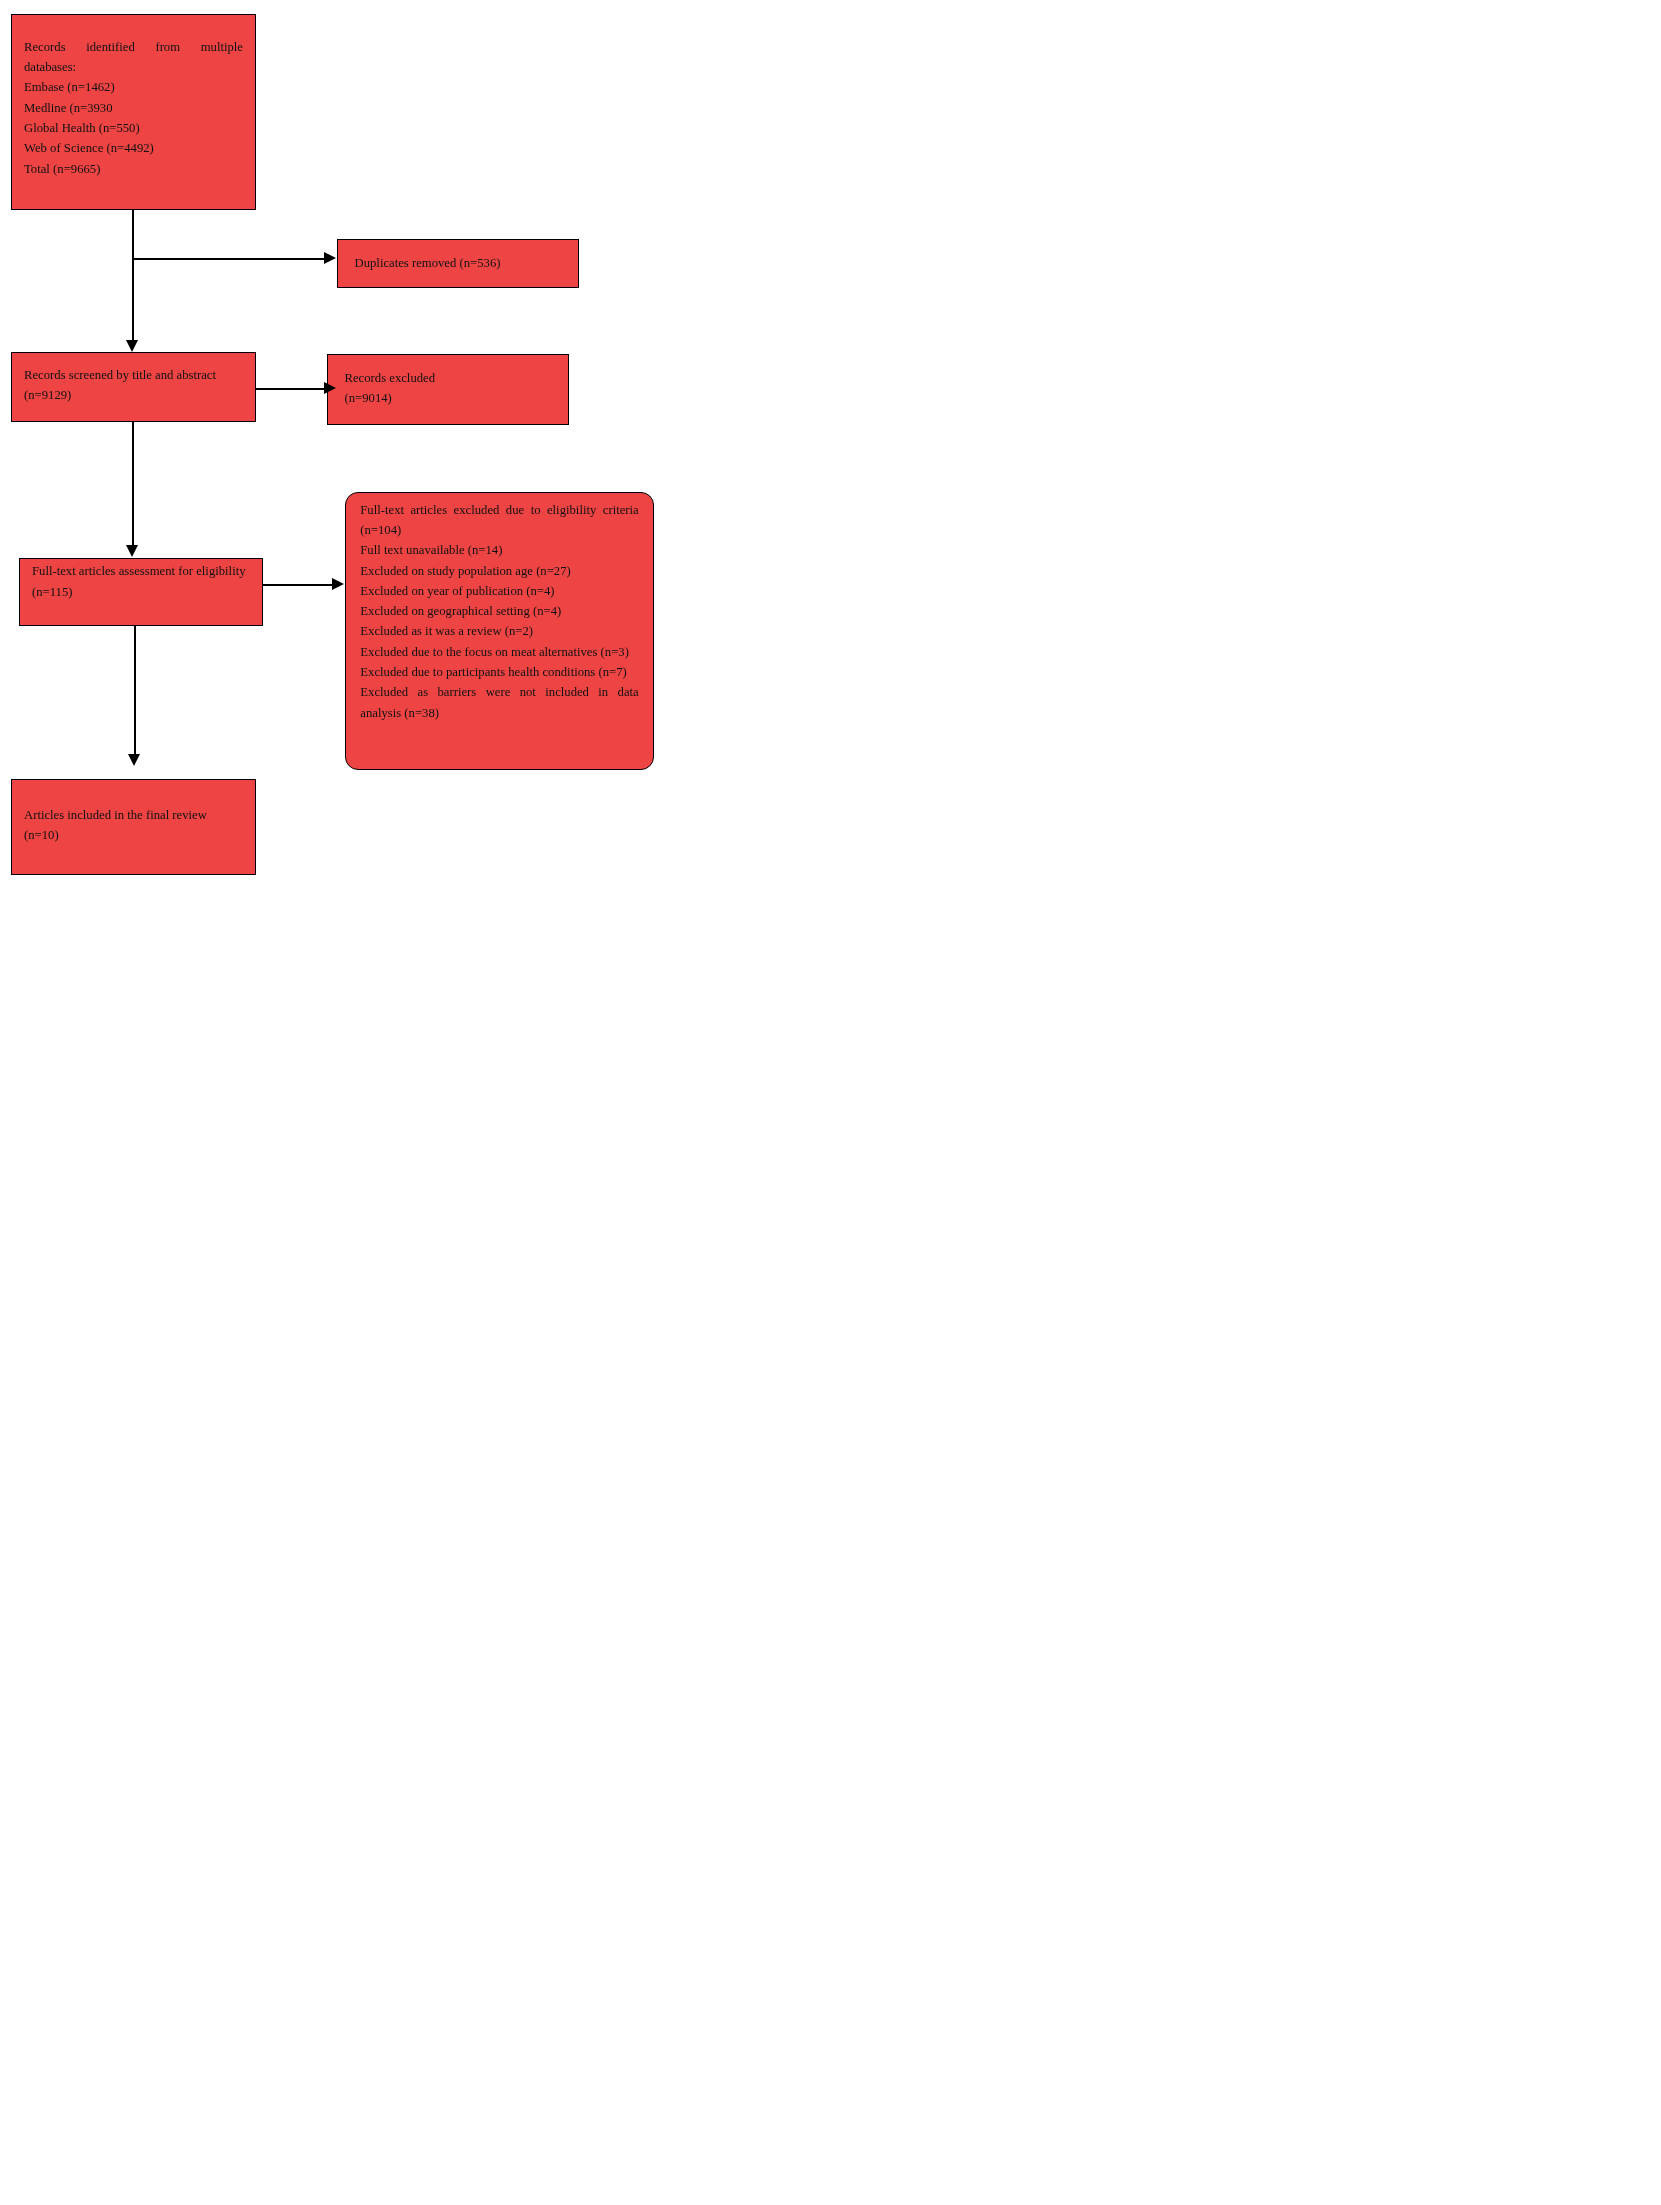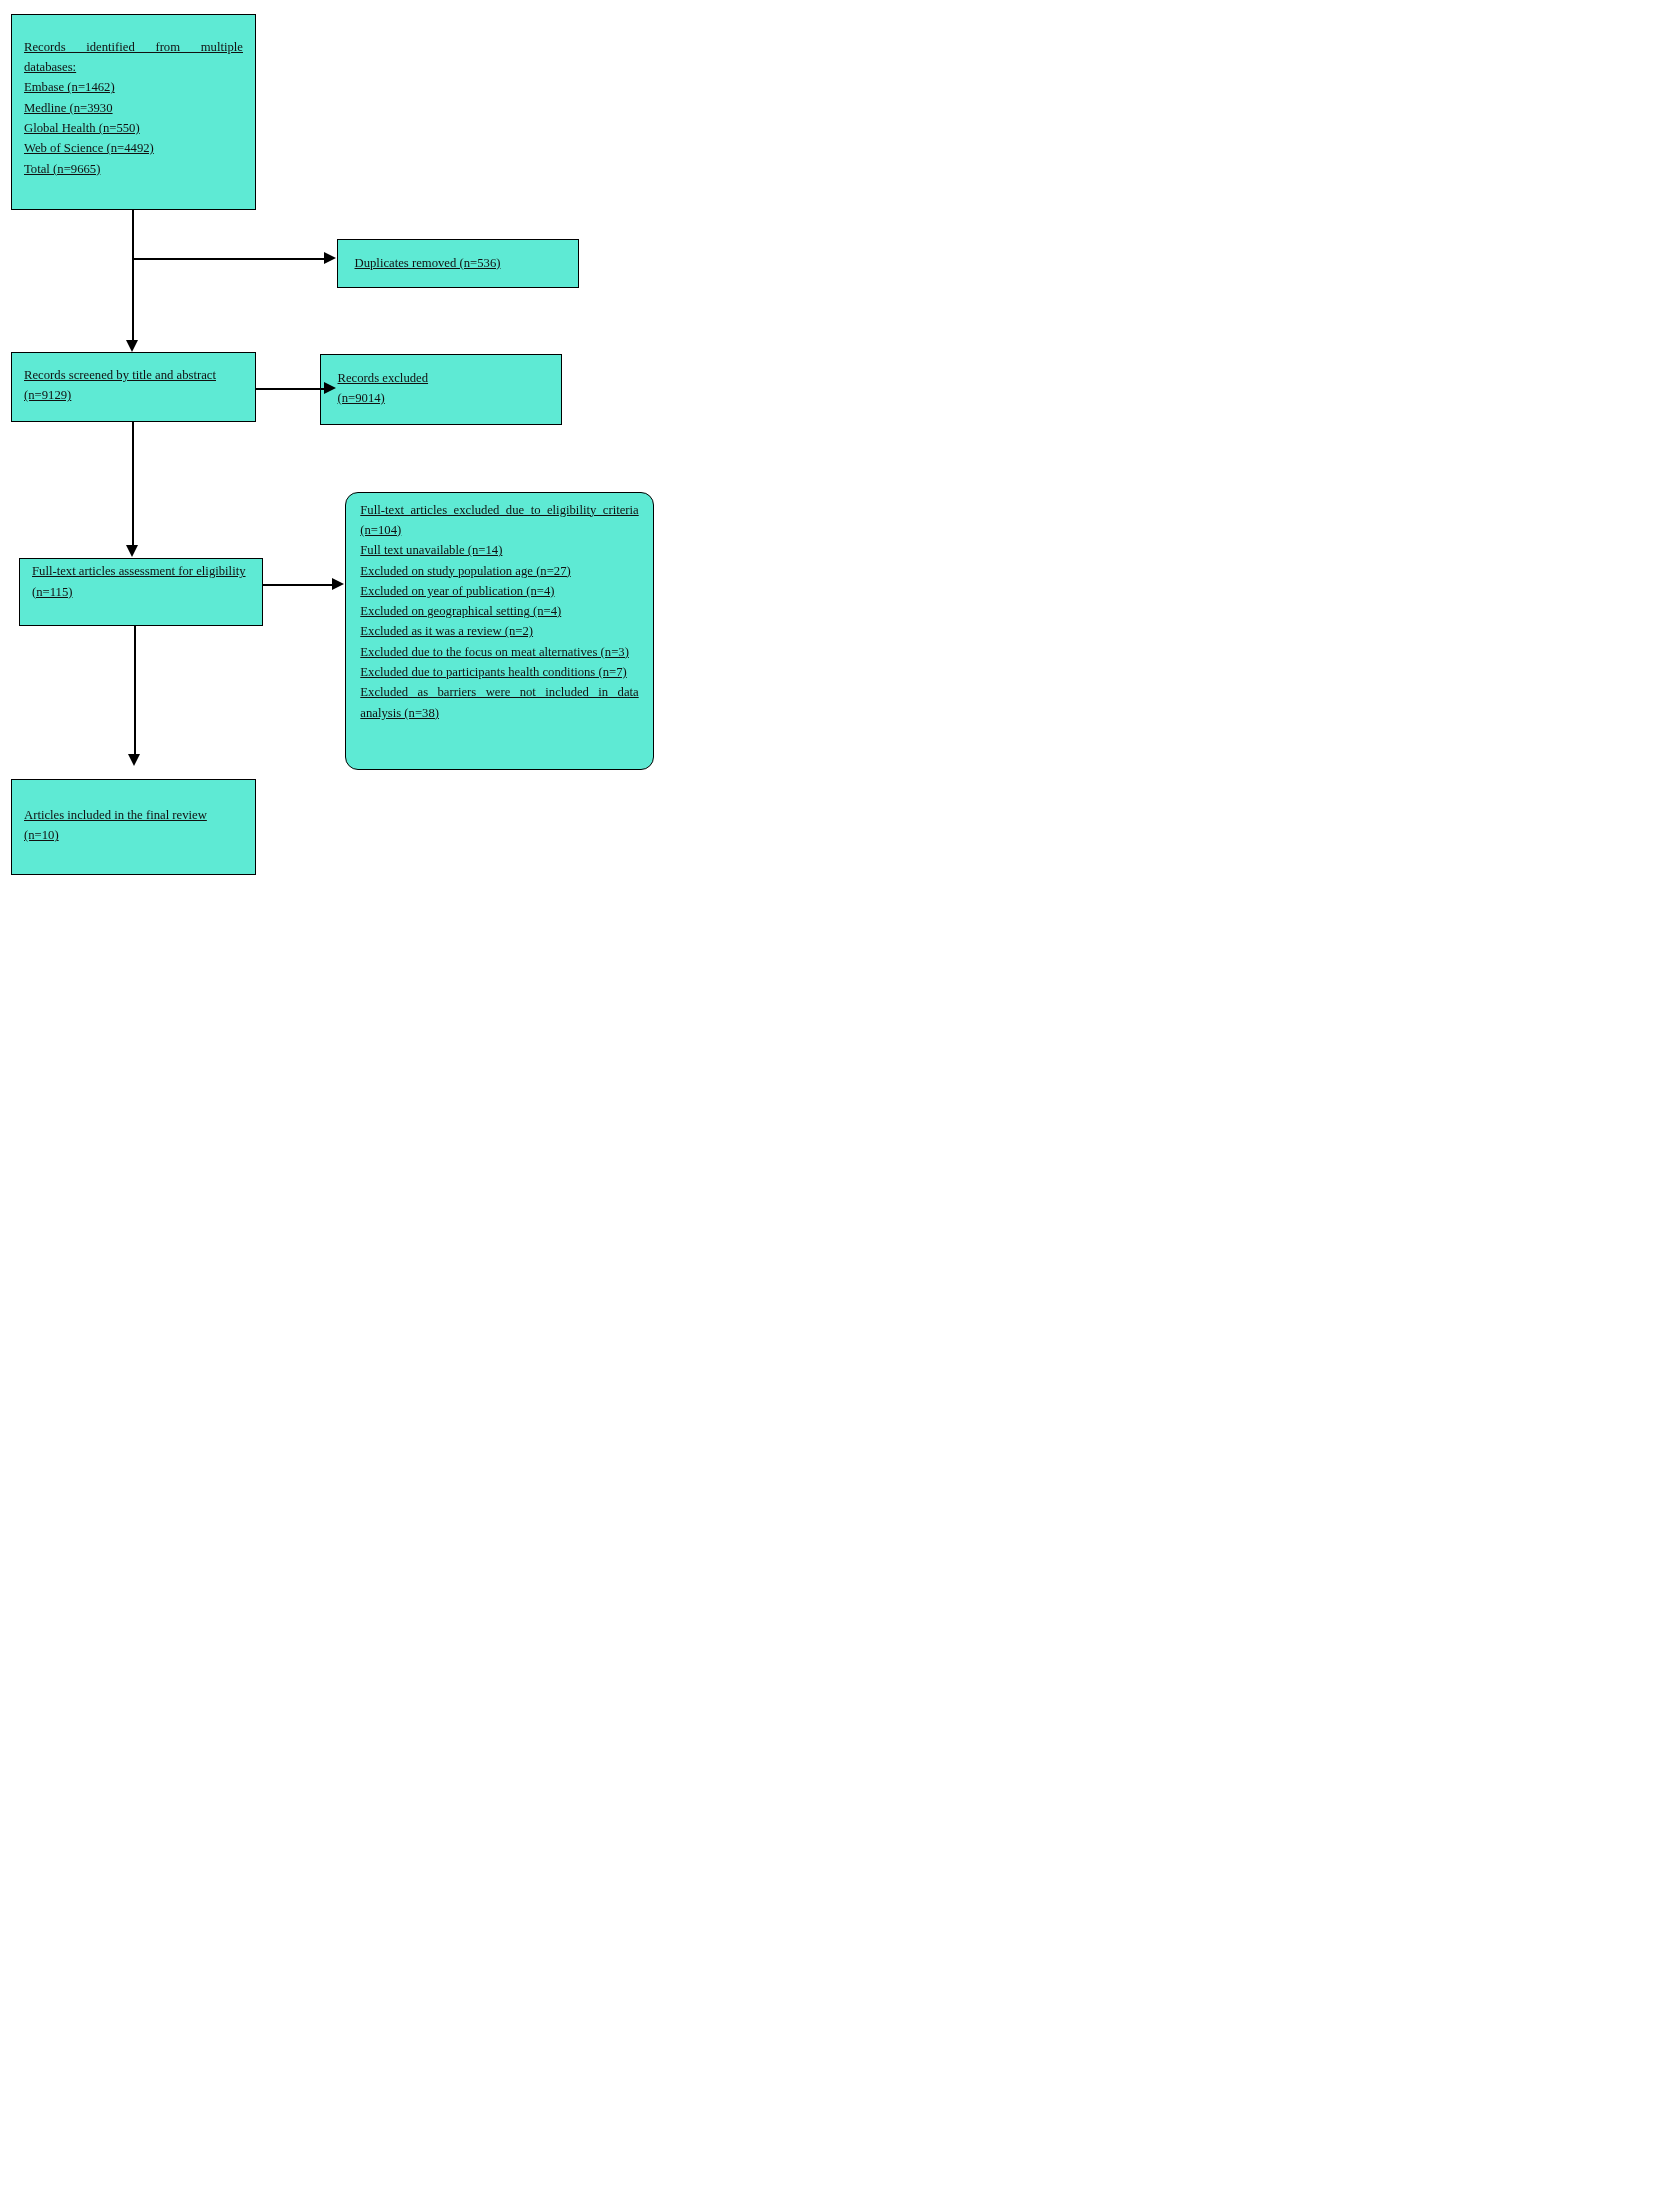--- a/index.html
+++ b/index.html
@@ -13,38 +13,37 @@
     height: 882px;
     background: #ffffff;
     font-family: "Liberation Serif", "DejaVu Serif", serif;
     color: #111111;
     font-size: 12.7px;
     line-height: 1.6;
   }
   .box {
     position: absolute;
     border: 1.7px solid #000000;
-    background: #5eead4;
+    background: #ef4444;
     box-sizing: border-box;
-    text-decoration: underline;
   }
   .just {
     text-align: justify;
     margin: 0;
   }
   .line {
     margin: 0;
   }
   .nowrap { white-space: nowrap; }
 
   
   #box-identification { left: 11px;  top: 13.8px;   width: 245px; height: 196px; padding: 22px 12px 0 12px; }
   #box-duplicates     { left: 337px; top: 239px;  width: 242px; height: 49px;  padding: 12.7px 13.2px 0 16.5px; }
   #box-screening      { left: 11px;  top: 352px;  width: 245px; height: 70px; padding: 12px 8.8px 0 12px; }
-  #box-rec-excluded   { left: 320px; top: 354px;  width: 242px; height: 71px; padding: 12.7px 13.2px 0 16.5px; }
+  #box-rec-excluded   { left: 327px; top: 354px;  width: 242px; height: 71px; padding: 12.7px 13.2px 0 16.5px; }
   #box-eligibility    { left: 19px;  top: 558px; width: 244px; height: 68px; padding: 2.2px 12px 0 12px; }
   #box-ft-excluded    { left: 345px; top: 492px;  width: 309px; height: 278px; padding: 6.6px 14.3px 0 14.3px; border-radius: 13px; }
   #box-included       { left: 11px;  top: 767px; width: 245px; height: 96px; padding: 25px 12px 0 12px; margin-top: 12px; }
 
   
   .stem { position: absolute; background: #000000; }
   #stem-v1 { left: 132px; top: 210px;  width: 1.7px; height: 131px; }
   #stem-h1 { left: 132px; top: 258px;  width: 194px; height: 1.7px; }
   #stem-v2 { left: 132px; top: 422px;  width: 1.7px; height: 123px; }
   #stem-h2 { left: 256px; top: 388px;  width: 70px; height: 1.7px; }

